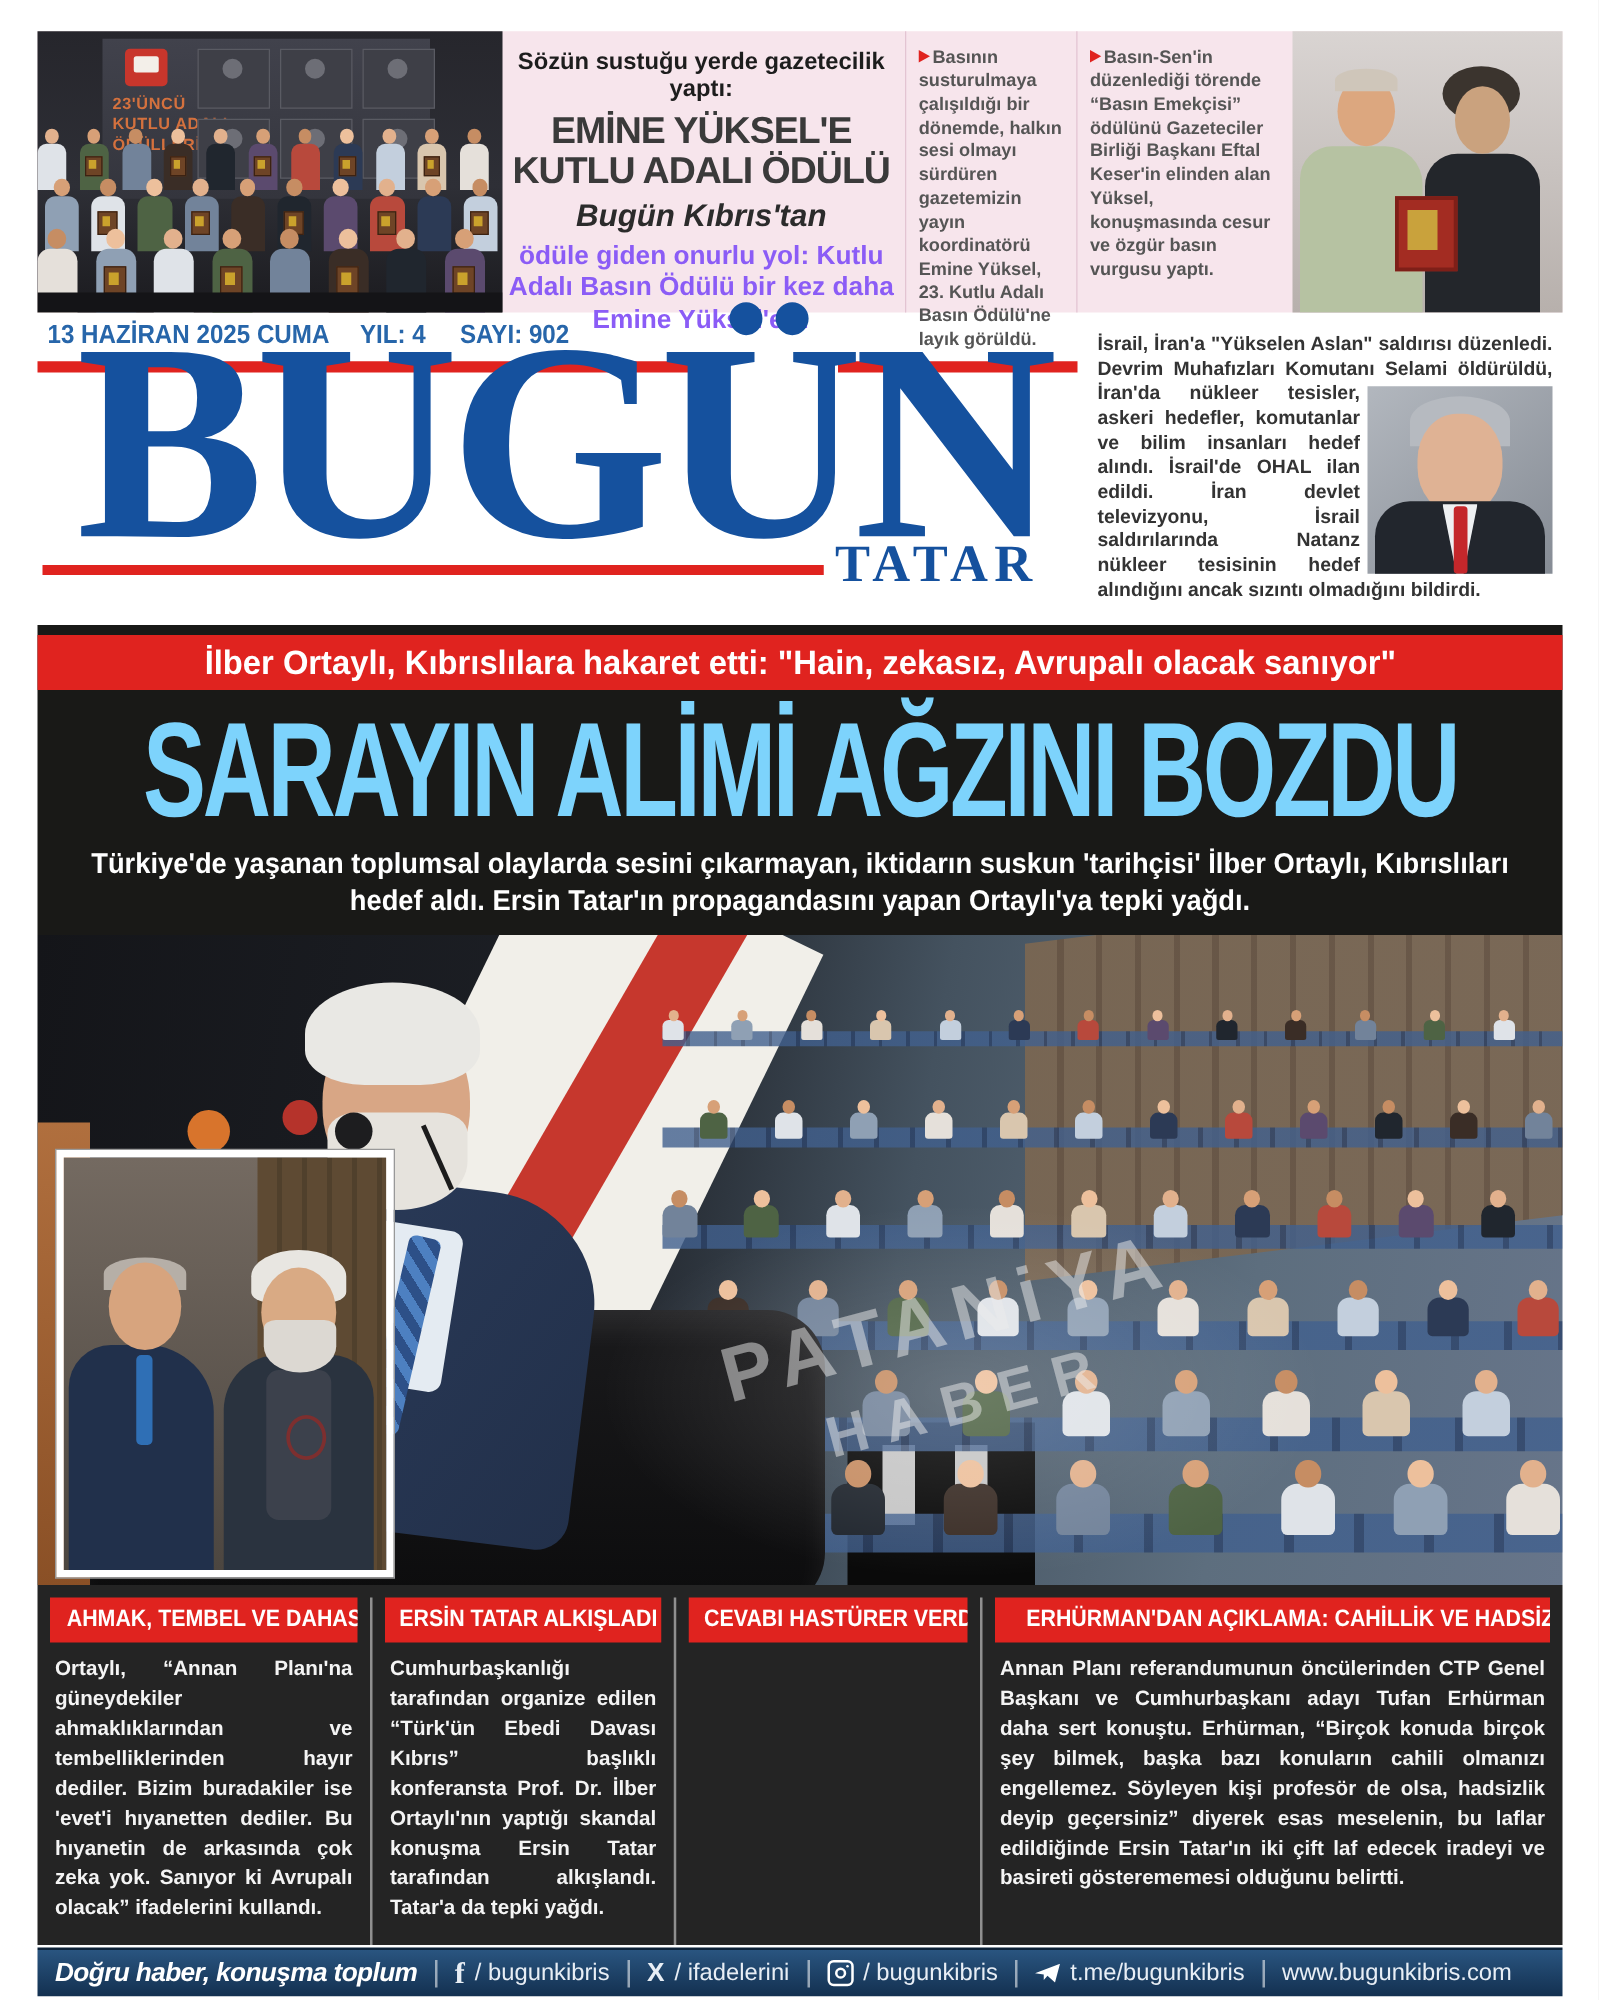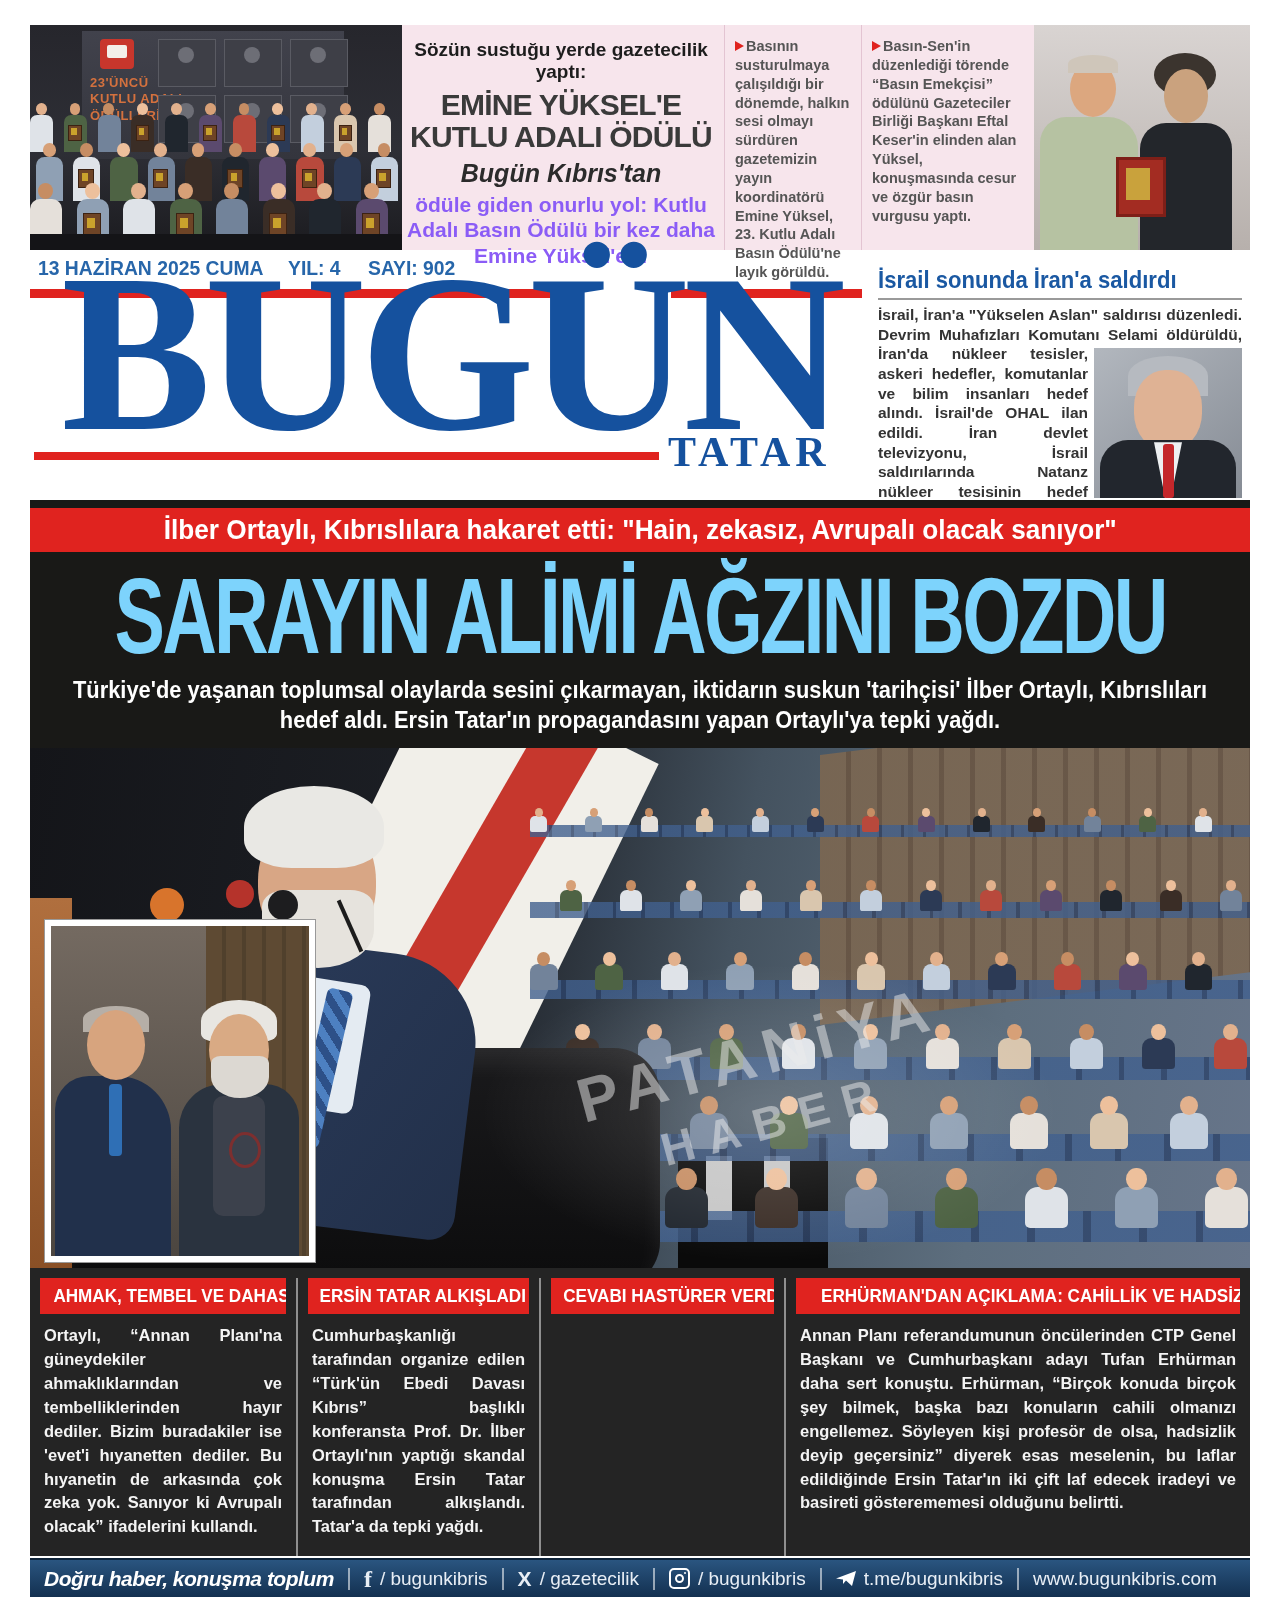--- a/index.html
+++ b/index.html
@@ -284,21 +284,20 @@
     <span class="dl-year">YIL: 4</span>
     <span class="dl-issue">SAYI: 902</span>
   </div>
   <div class="redline1"></div>
 
   <div class="brand">BUGÜN</div>
   <div class="redline2"></div>
   <div class="kibris">TATAR</div>
 
   <aside class="israel">
-    <div class="isr-title"><span>İsrail sonunda İran'a saldırdı</span></div>
     <div class="isr-body">
       <span>İsrail, İran'a "Yükselen Aslan" saldırısı düzenledi. Devrim Muhafızları Komutanı Selami öldürüldü, İran'da nükleer tesisler,</span>
       <span class="bibi">
         <span class="bibi-hair"></span>
         <span class="bibi-face"></span>
         <span class="bibi-suit"></span>
         <span class="bibi-shirt"></span>
         <span class="bibi-tie"></span>
       </span>
       <span>askeri hedefler, komutanlar ve bilim insanları hedef alındı. İsrail'de OHAL ilan edildi. İran devlet televizyonu, İsrail saldırılarında Natanz nükleer tesisinin hedef alındığını ancak sızıntı olmadığını bildirdi.</span>
@@ -505,21 +504,21 @@
   <footer class="footerbar">
     <span class="slogan">Doğru haber, konuşma toplum</span>
     <span class="fsep"></span>
     <span class="fitem">
       <span class="fb-icon">f</span>
       <span>/ bugunkibris</span>
     </span>
     <span class="fsep"></span>
     <span class="fitem">
       <span class="x-icon">X</span>
-      <span>/ gazetecilik</span>
+      <span>/ ifadelerini</span>
     </span>
     <span class="fsep"></span>
     <span class="fitem">
       <span class="ig-icon"></span>
       <span>/ bugunkibris</span>
     </span>
     <span class="fsep"></span>
     <span class="fitem">
       <svg width="20" height="16" viewBox="0 0 20 16">
           <path d="M0 7.5 L20 0 L16 15 L10 9.5 L7 13 L7 8.5 Z" fill="#fff"></path>

